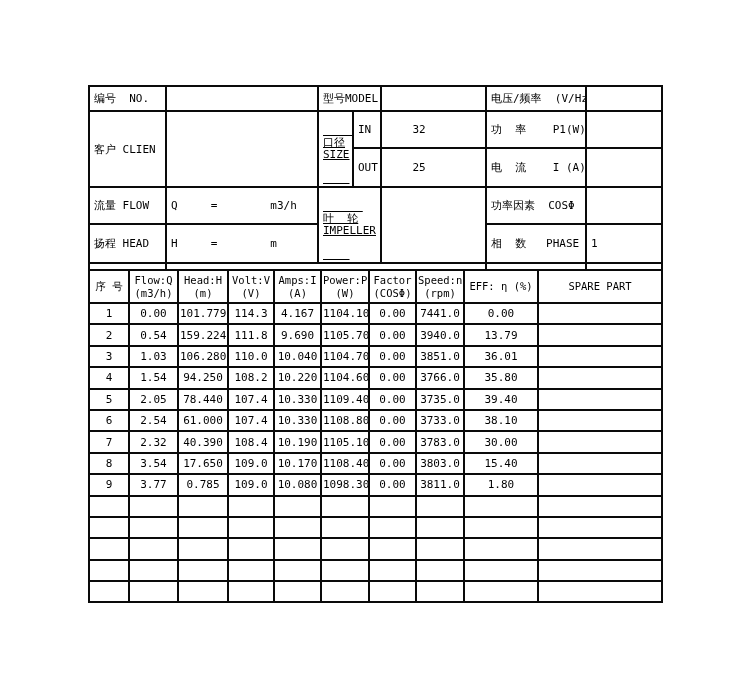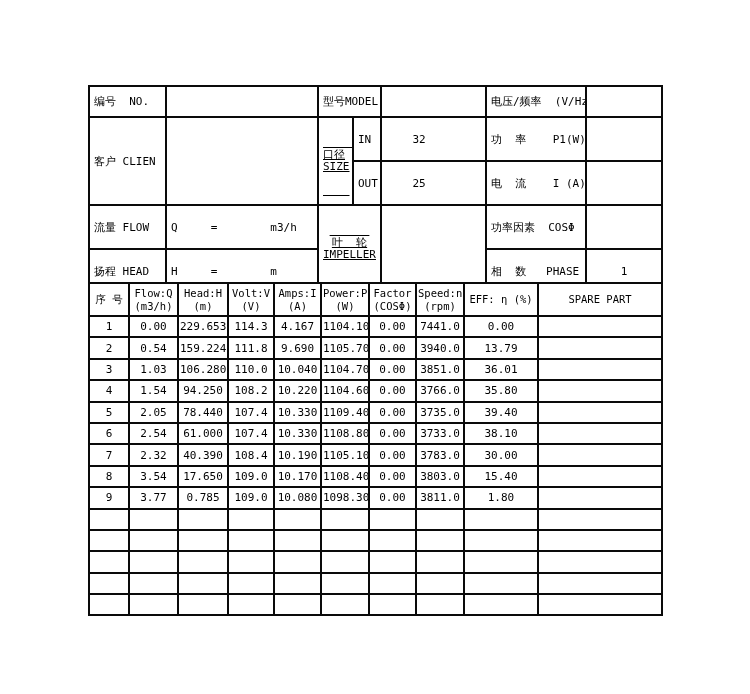--- a/index.html
+++ b/index.html
@@ -7,27 +7,27 @@
   body {
     width:750px; height:694px; position:relative;
     font-family:"DejaVu Sans Mono","Liberation Mono",monospace;
     color:#000;
   }
   table { border-collapse:collapse; table-layout:fixed; position:absolute; background:#fff; }
   td, th { border:2px solid #0a0a0a; font-weight:normal; overflow:hidden; }
 
   
   .form-table { left:88px; top:85px; width:573px; height:196px; }
-  .form-table td { font-size:11px; padding:7px 4px; vertical-align:middle; white-space:pre; text-align:left; }
-  .form-table td.center { text-align:center; }
+  .form-table td { font-size:11px; padding:1px 4px; vertical-align:middle; white-space:pre; text-align:left; }
+  .form-table td.center { }
   .two-line div { line-height:12px; }
   .two-line { line-height:12px;text-decoration:underline; }
 
   
-  .data-table { left:88px; top:282px; width:573px; }
+  .data-table { left:88px; top:269px; width:573px; }
   .data-table th { font-size:10.5px; line-height:13px; text-align:center; vertical-align:middle; white-space:pre; height:33px; padding:0 1px; }
   .data-table th .h2:empty { display:none; }
   .data-table td { font-size:11px; text-align:center; vertical-align:middle; white-space:pre; height:21.4px; padding:0 1px; }
 </style>
 </head>
 <body>
 
 <table class="form-table">
   <colgroup>
     <col style="width:77px">
@@ -123,21 +123,21 @@
       <th><div class="h1">Factor</div><div class="h2">(COSΦ)</div></th>
       <th><div class="h1">Speed:n</div><div class="h2">(rpm)</div></th>
       <th><div class="h1">EFF: η (%)</div></th>
       <th><div class="h1">SPARE PART</div></th>
     </tr>
   </thead>
   <tbody>
       <tr>
         <td>1</td>
         <td>0.00</td>
-        <td>229.653</td>
+        <td>101.779</td>
         <td>114.3</td>
         <td>4.167</td>
         <td>1104.10</td>
         <td>0.00</td>
         <td>7441.0</td>
         <td>0.00</td>
         <td></td>
       </tr>
       <tr>
         <td>2</td>

